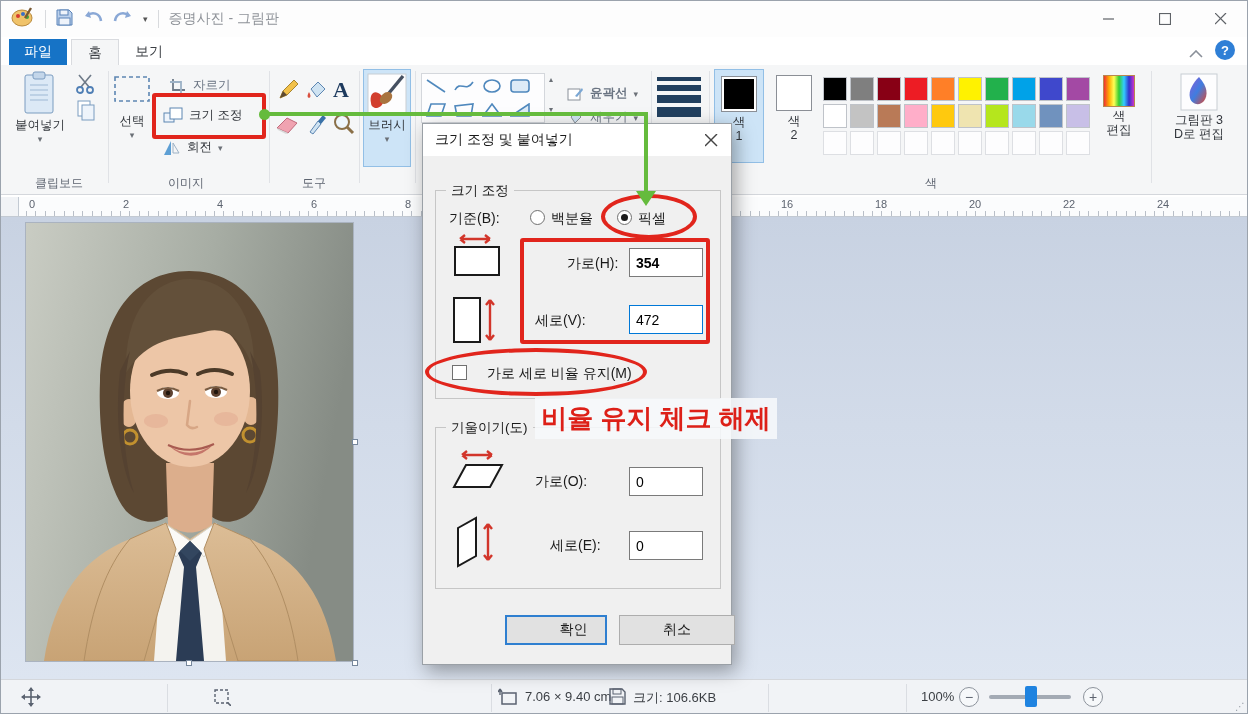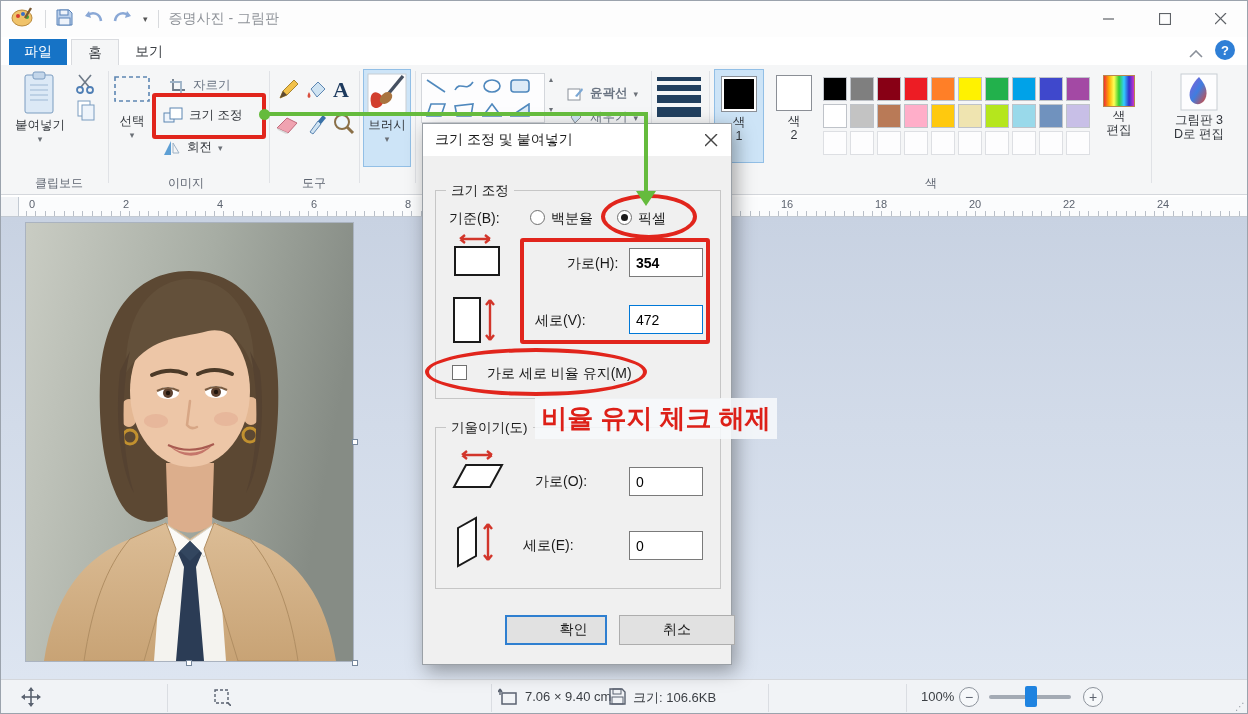--- a/index.html
+++ b/index.html
@@ -526,21 +526,21 @@
     </span>
     <span class="dlbl" style="left:112px;top:349px;">가로(O):</span>
     <input class="dinput" style="left: 206px; top: 343px;" value="0">
 
     <span class="abs" style="left:31px;top:390px;">
       <svg width="46" height="56">
           <path d="M4,14 L22,4 L22,42 L4,52 Z" fill="#fff" stroke="#1a1a1a" stroke-width="2"></path>
           <path d="M34,10 V46 M34,10 L30,15 M34,10 L38,15 M34,46 L30,41 M34,46 L38,41" stroke="#d2352a" stroke-width="2.4" fill="none"></path>
         </svg>
     </span>
-    <span class="dlbl" style="left:100px;top:413px;">세로(E):</span>
+    <span class="dlbl" style="left:127px;top:413px;">세로(E):</span>
     <input class="dinput" style="left: 206px; top: 407px;" value="0">
 
     <div class="dbtn default" style="left:82px;top:491px;">확인</div>
     <div class="dbtn" style="left:196px;top:491px;width:116px;">취소</div>
   </div>
 
   <div class="redbox" style="left:151px;top:92px;width:114px;height:46px;"></div>
   <div class="redbox" style="left:519px;top:237px;width:190px;height:106px;"></div>
   <div class="redellipse" style="left:600px;top:193px;width:96px;height:45px;"></div>
   <div class="redellipse" style="left:424px;top:347px;width:222px;height:48px;"></div>

